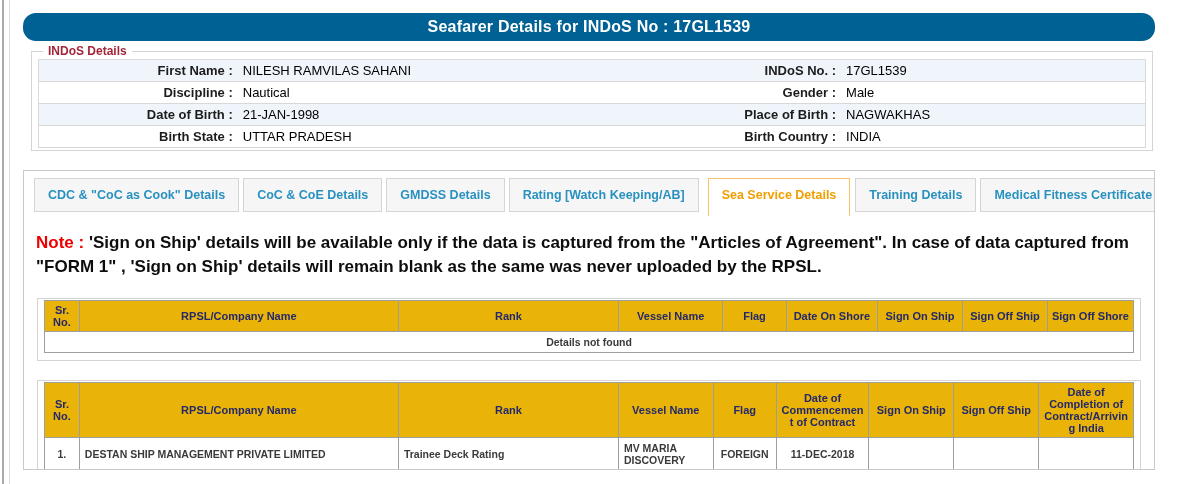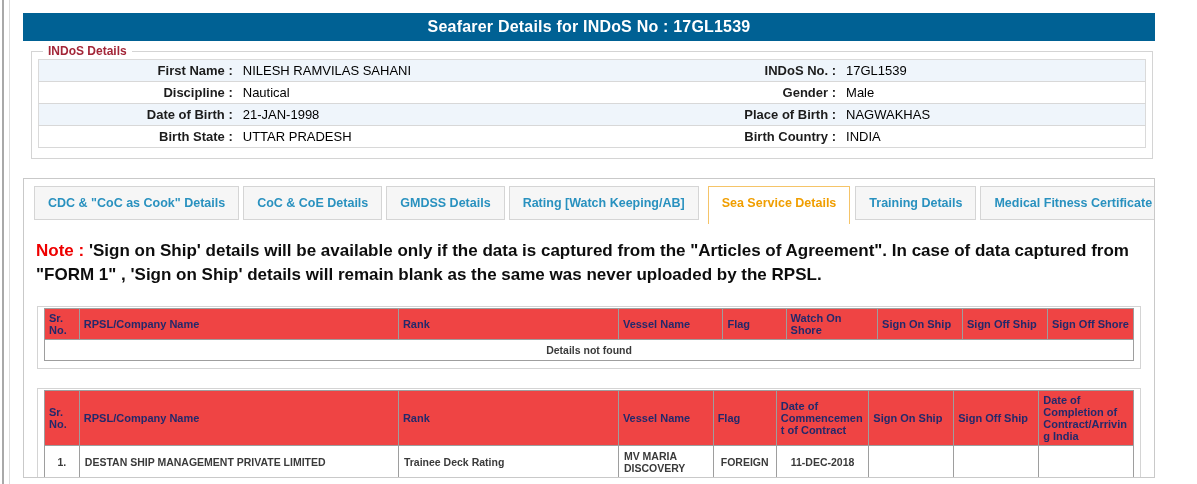--- a/index.html
+++ b/index.html
@@ -10,29 +10,30 @@
   }
   .frame-line-outer { position: absolute; left: 2px; top: 0; bottom: 0; width: 2px; background: #a9a9a9; }
   .frame-line-inner { position: absolute; left: 9px; top: 0; bottom: 0; width: 1px; background: #dcdcdc; }
 
   .main { position: absolute; left: 23px; top: 13px; width: 1132px; }
 
   .title-bar {
     height: 28px; background: #006194; color: #ffffff;
     font-size: 16px; font-weight: bold; text-align: center; line-height: 28px;
     letter-spacing: 0.2px;
+    border-radius: 13px;
   }
 
   fieldset { border: 1px solid #d4d4d4; }
   legend {
     color: #a32638; font-weight: bold; font-size: 12px;
     padding: 0 5px; margin-left: 5px; white-space: nowrap;
   }
 
-  .indos-fieldset { margin: 3px 2px 0 8px; padding: 1px 6px 10px 6px; }
+  .indos-fieldset { margin: 3px 2px 0 8px; padding: 1px 6px 2px 6px; }
   .indos-table { width: 100%; border-collapse: collapse; border: 1px solid #dadada; font-size: 13px; }
   .indos-table tr { border-bottom: 1px solid #d8d8d8; }
   .indos-table tr:nth-child(odd) { background: #eff5fb; }
   .indos-table tr:nth-child(even) { background: #ffffff; }
   .indos-table td { padding: 3px 5px; height: 19px; vertical-align: middle; }
   .indos-table td.lbl { text-align: right; font-weight: bold; color: #1c1c1c; }
   .indos-table td.val { text-align: left; color: #000; }
   .col-l1 { width: 18%; } .col-v1 { width: 42.5%; } .col-l2 { width: 12%; } .col-v2 { width: 27.5%; }
 
   .tab-panel {
@@ -49,22 +50,22 @@
     background: #ffffff; border: 1px solid #f5c469; border-bottom: none;
     color: #f09e00; padding-bottom: 14px; margin-left: 5px; margin-right: 1px;
   }
 
   .note { margin: 15px 2px 0 2px; font-size: 17px; font-weight: bold; color: #0d0d0d; line-height: 1.4; }
   .note-prefix { color: #ee0000; }
 
   .data-fieldset { margin: 19px 3px 0 3px; padding: 1px 6px 7px 6px; }
   .data-table { width: 100%; border-collapse: collapse; table-layout: fixed; }
   .data-table th {
-    background: #ef4444; color: #23296b; border: 1px solid #9e9e9e;
-    font-size: 11px; font-weight: bold; padding: 3px 4px; text-align: left;
+    background: #eab308; color: #23296b; border: 1px solid #9e9e9e;
+    font-size: 11px; font-weight: bold; padding: 3px 4px; text-align: center;
     overflow-wrap: break-word;
   }
   .data-table td {
     border: 1px solid #9e9e9e; font-size: 10.5px; font-weight: bold; color: #3a3a3a;
     padding: 4px 5px; vertical-align: middle; overflow-wrap: break-word;
   }
   .data-table td.c { text-align: center; }
   .empty-cell { text-align: center; color: #d60000; font-size: 12.5px; font-weight: bold; padding: 3px; }
 
   
@@ -131,21 +132,21 @@
 
     <fieldset class="data-fieldset">
       <table class="data-table">
         <tbody>
             <tr>
           <th class="t1-c0">Sr. No.</th>
           <th class="t1-c1">RPSL/Company Name</th>
           <th class="t1-c2">Rank</th>
           <th class="t1-c3">Vessel Name</th>
           <th class="t1-c4">Flag</th>
-          <th class="t1-c5">Watch On Shore</th>
+          <th class="t1-c5">Date On Shore</th>
           <th class="t1-c6">Sign On Ship</th>
           <th class="t1-c7">Sign Off Ship</th>
           <th class="t1-c8">Sign Off Shore</th>
         </tr>
         <tr>
           <td class="empty-cell" colspan="9">Details not found</td>
         </tr>
       </tbody>
         </table>
     </fieldset>

